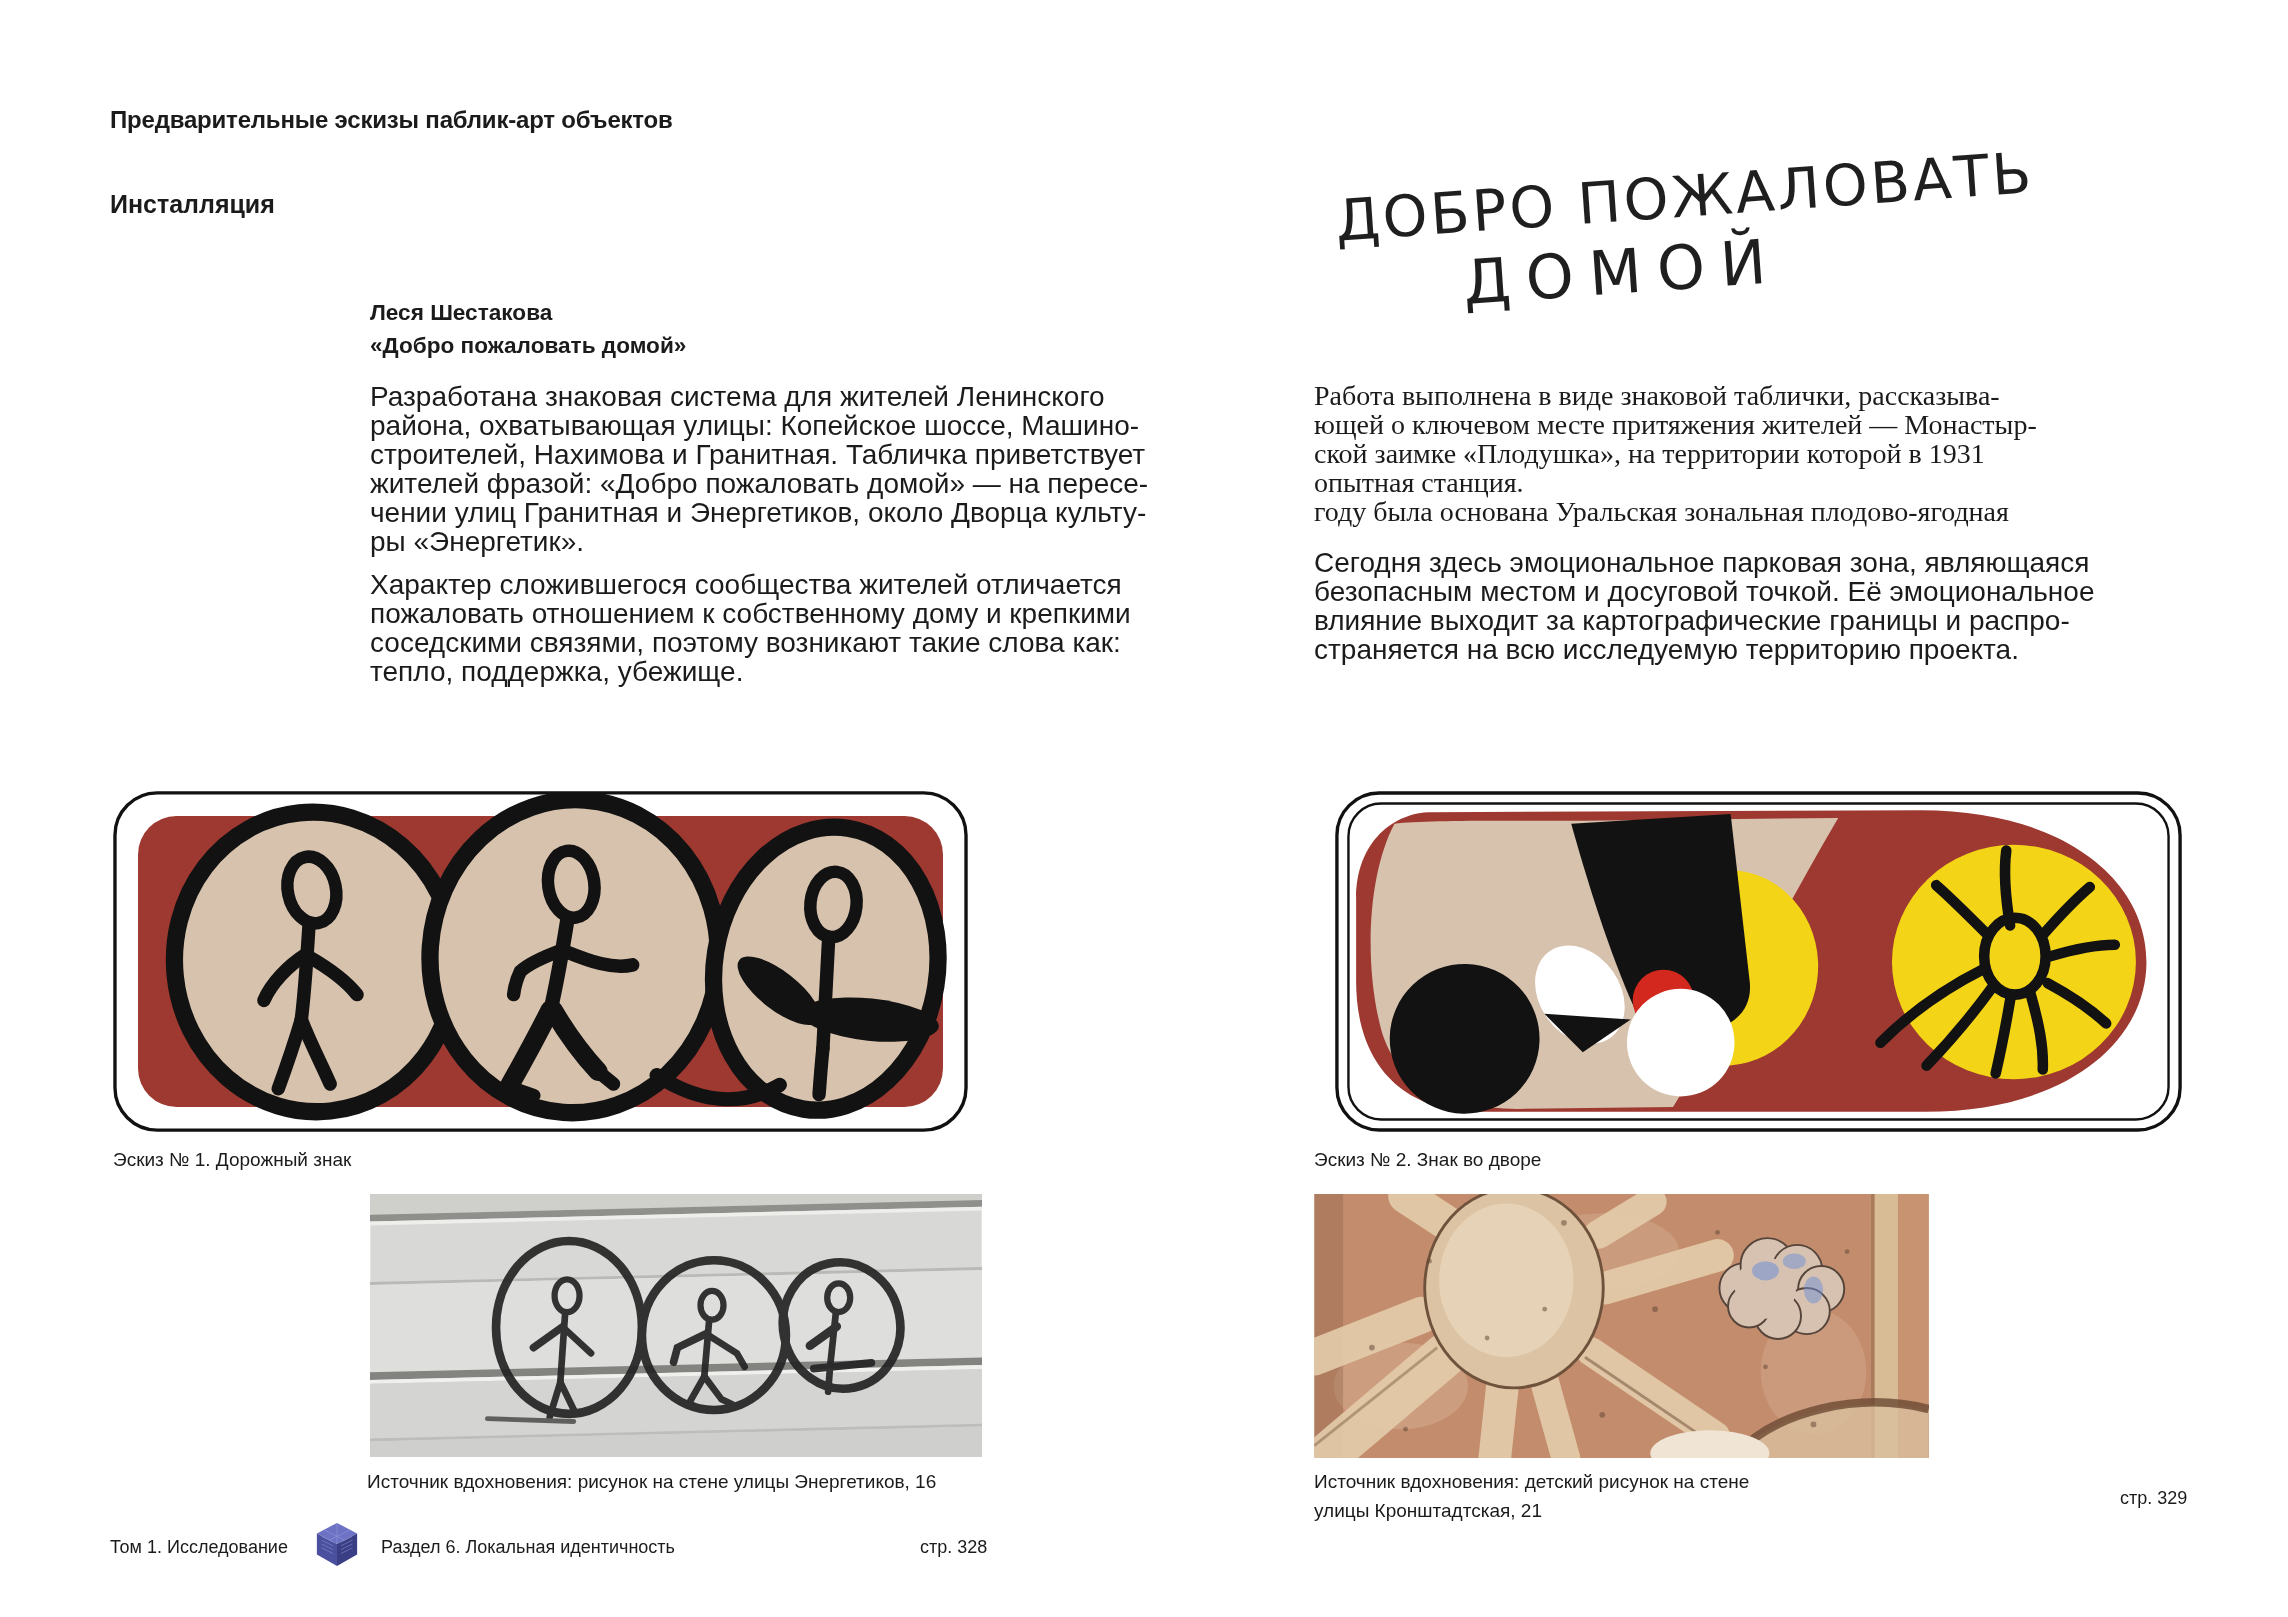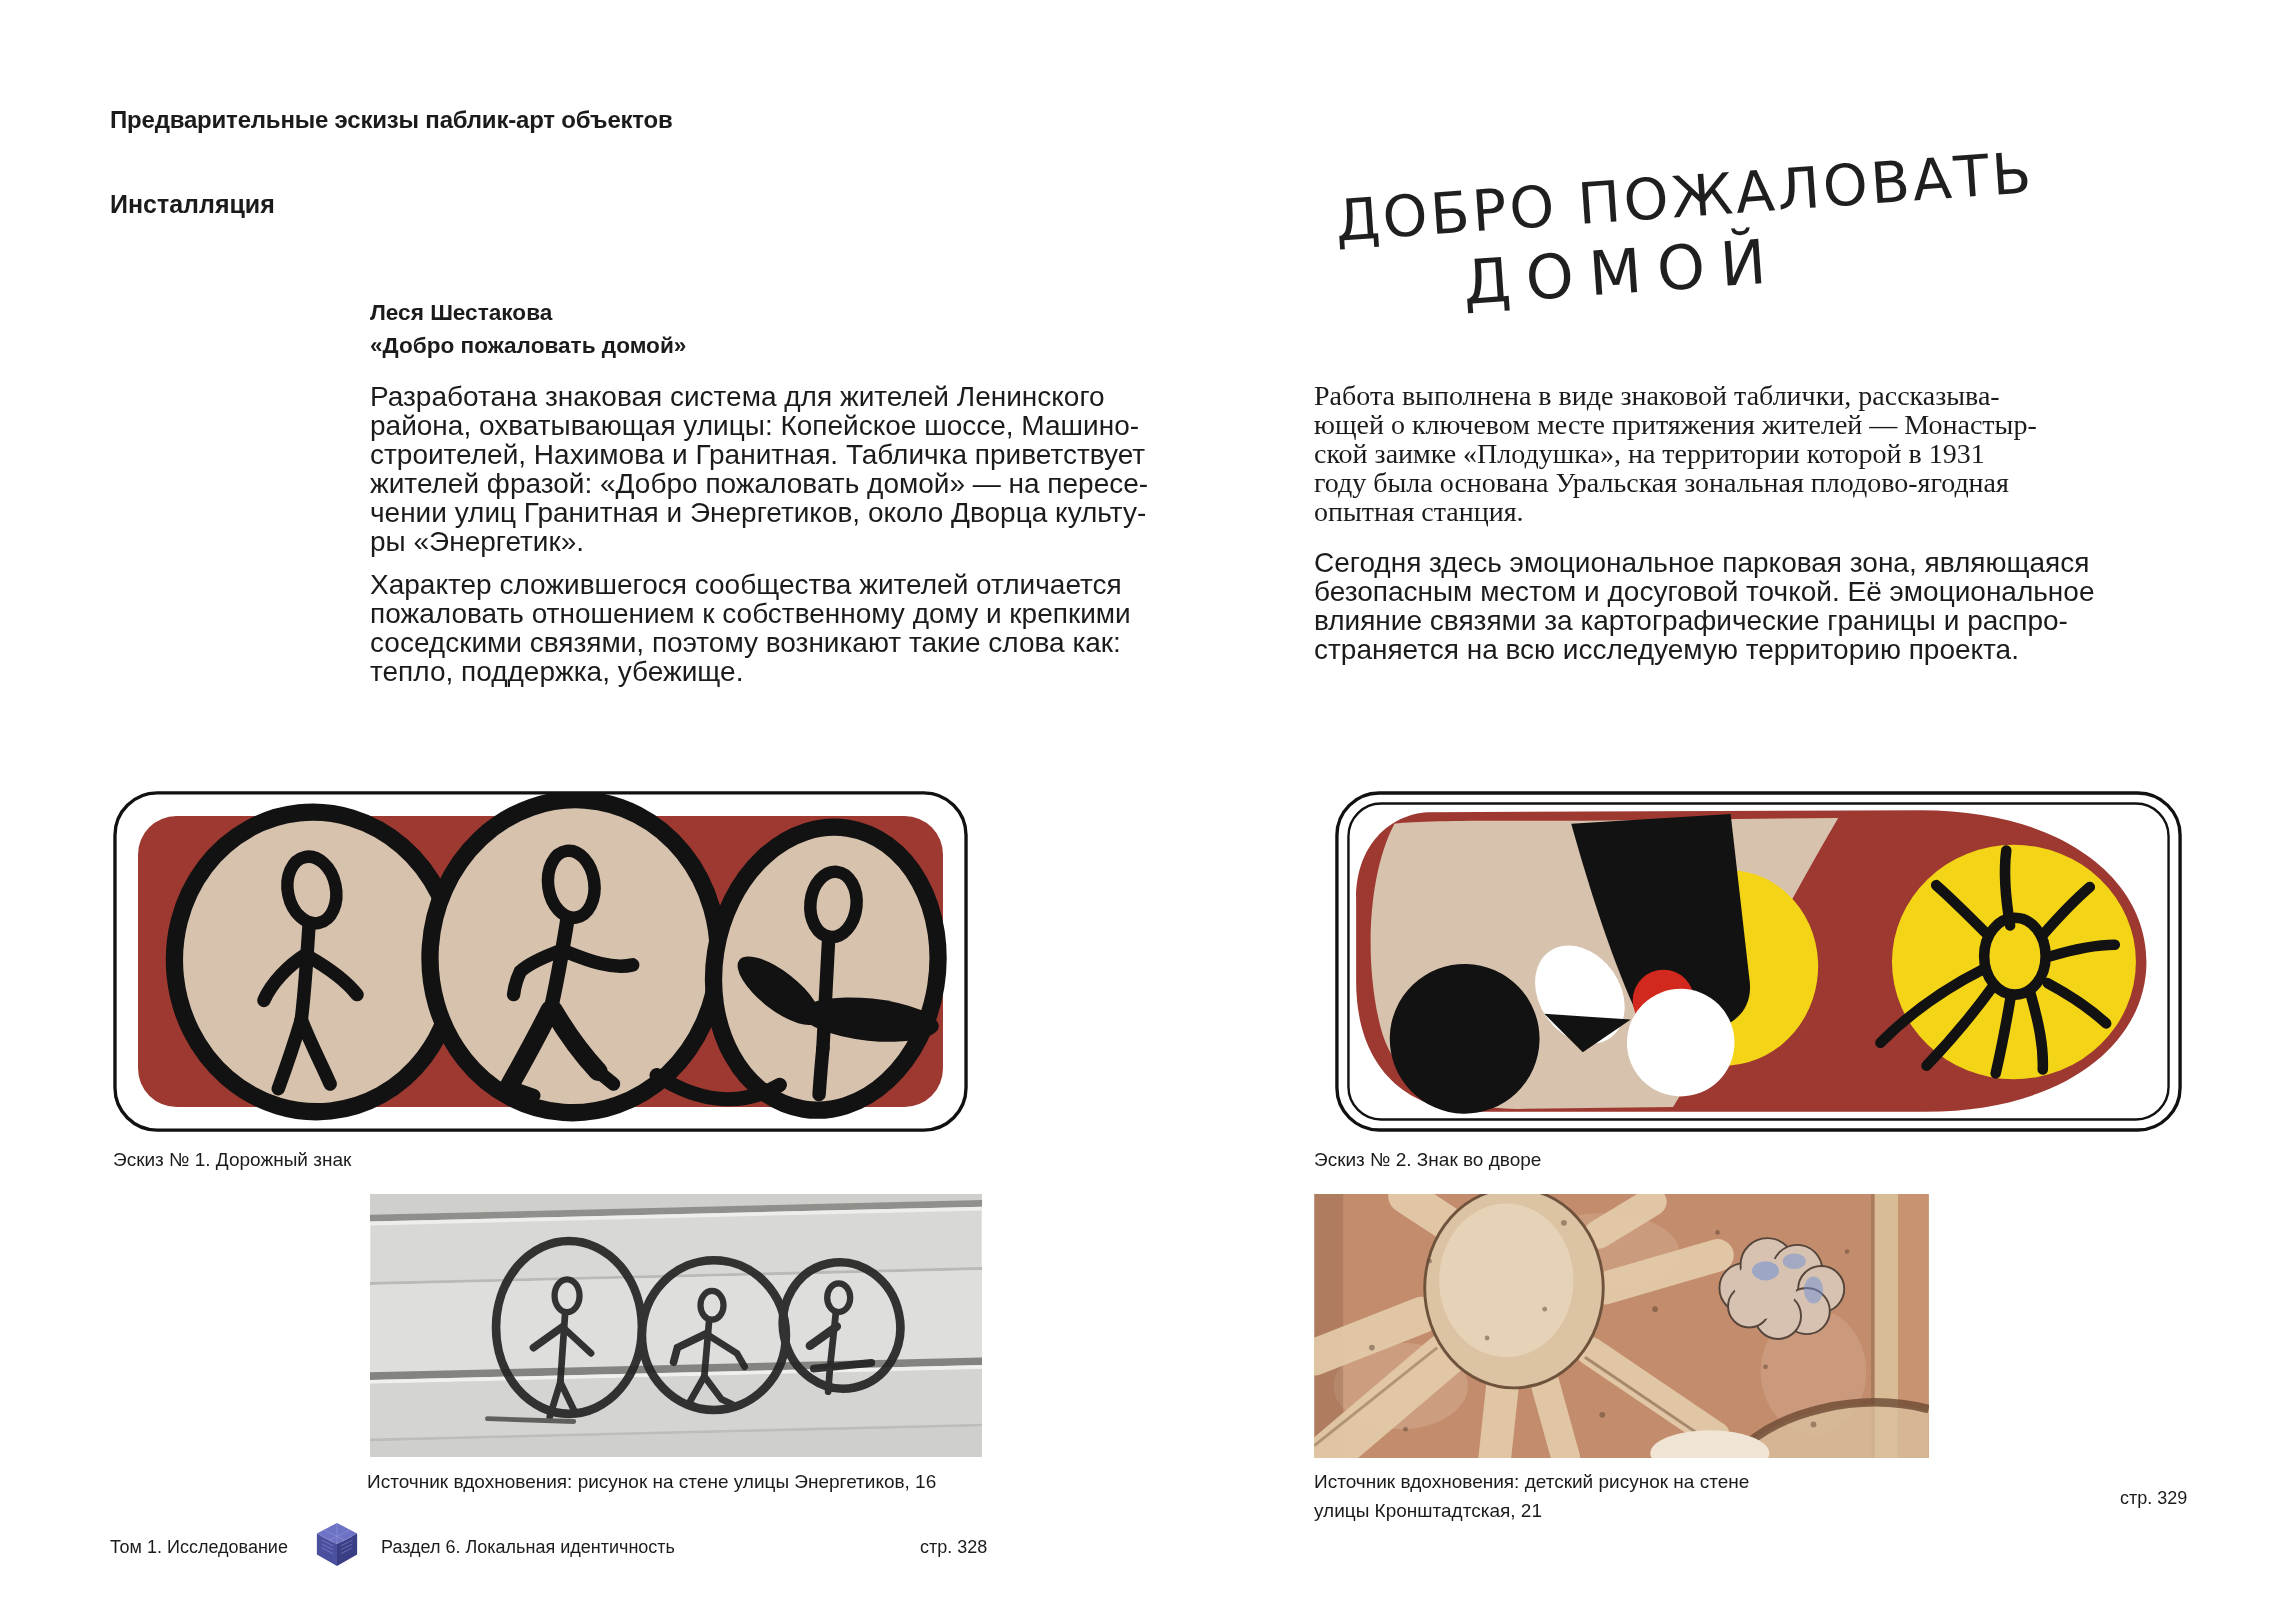--- a/index.html
+++ b/index.html
@@ -129,28 +129,28 @@
 
 <div class="abs handwritten" style="left:1333px; top:188px;">
   <div class="hw1">ДОБРО ПОЖАЛОВАТЬ</div>
   <div class="hw2">ДОМОЙ</div>
 </div>
 
 <div class="abs para" style="left:1314px; top:381px;font-family:Liberation Serif, serif;">
   <div class="line">Работа выполнена в виде знаковой таблички, рассказыва-</div>
   <div class="line">ющей о ключевом месте притяжения жителей — Монастыр-</div>
   <div class="line">ской заимке «Плодушка», на территории которой в 1931</div>
+  <div class="line">опытная станция.</div>
   <div class="line">году была основана Уральская зональная плодово-ягодная</div>
-  <div class="line">опытная станция.</div>
 </div>
 
 <div class="abs para" style="left:1314px; top:548px;">
   <div class="line">Сегодня здесь эмоциональное парковая зона, являющаяся</div>
   <div class="line">безопасным местом и досуговой точкой. Её эмоциональное</div>
-  <div class="line">влияние связями за картографические границы и распро-</div>
+  <div class="line">влияние выходит за картографические границы и распро-</div>
   <div class="line">страняется на всю исследуемую территорию проекта.</div>
 </div>
 
 <svg class="abs" style="left:1335px; top:791px;" width="847" height="341" viewBox="0 0 882 355">
   <defs>
       <clipPath id="card2clip">
         <rect x="3" y="3" width="876" height="349" rx="42"></rect>
       </clipPath>
     </defs>
   <rect x="2" y="2" width="878" height="351" rx="44" fill="#ffffff" stroke="#111111" stroke-width="3.5"></rect>

